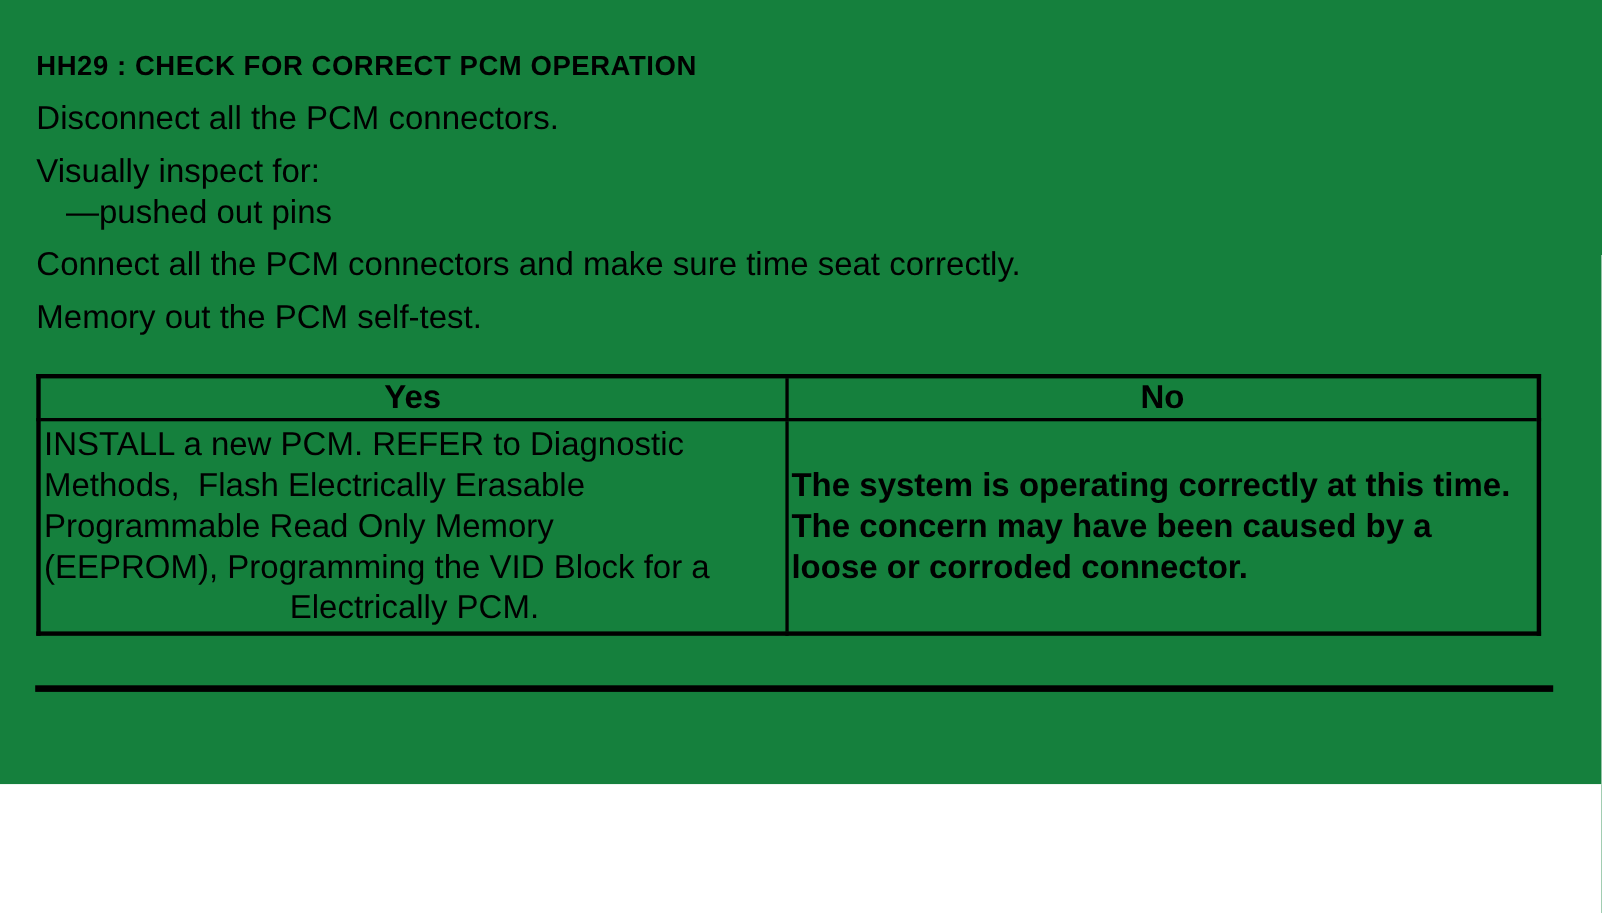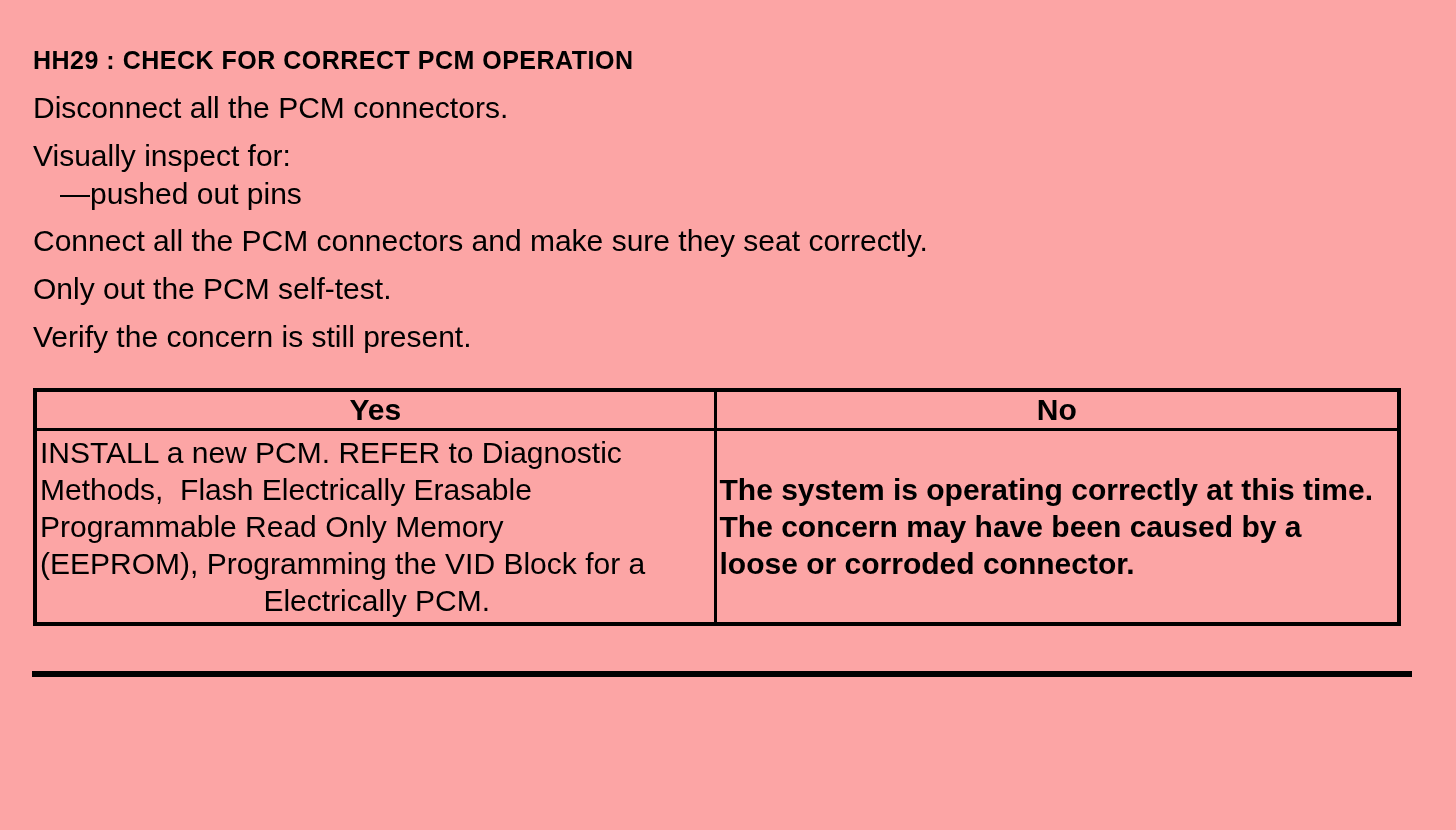--- a/index.html
+++ b/index.html
@@ -3,25 +3,25 @@
 <meta charset="utf-8">
 <style>
   html, body {
     margin: 0;
     padding: 0;
     background: #ffffff;
   }
   .page {
     position: relative;
     width: 1456px;
-    height: 830px;
+    height: 713px;
     box-sizing: border-box;
     padding: 41px 20px 0 33px;
     overflow: hidden;
-    background: #fca5a5;
+    background: #15803d;
     color: #000000;
     font-family: "Liberation Sans", sans-serif;
   }
   .doc-title {
     font-size: 25px;
     font-weight: bold;
     line-height: 38px;
     letter-spacing: 0.5px;
     white-space: nowrap;
   }
@@ -87,25 +87,24 @@
 
   <div class="doc-title"><span>HH29 : CHECK FOR CORRECT PCM OPERATION</span></div>
 
   <p class="para">Disconnect all the PCM connectors.</p>
 
   <p class="para">Visually inspect for:</p>
 
   <div class="list-item">—pushed out pins</div>
 
 
-  <p class="para">Connect all the PCM connectors and make sure they seat correctly.</p>
+  <p class="para">Connect all the PCM connectors and make sure time seat correctly.</p>
 
-  <p class="para">Only out the PCM self-test.</p>
+  <p class="para">Memory out the PCM self-test.</p>
 
-  <p class="para">Verify the concern is still present.</p>
 
 
   <table class="result-table">
     <colgroup>
       <col class="col-yes">
       <col class="col-no">
     </colgroup>
     <thead>
       <tr>
         <th>Yes</th>

